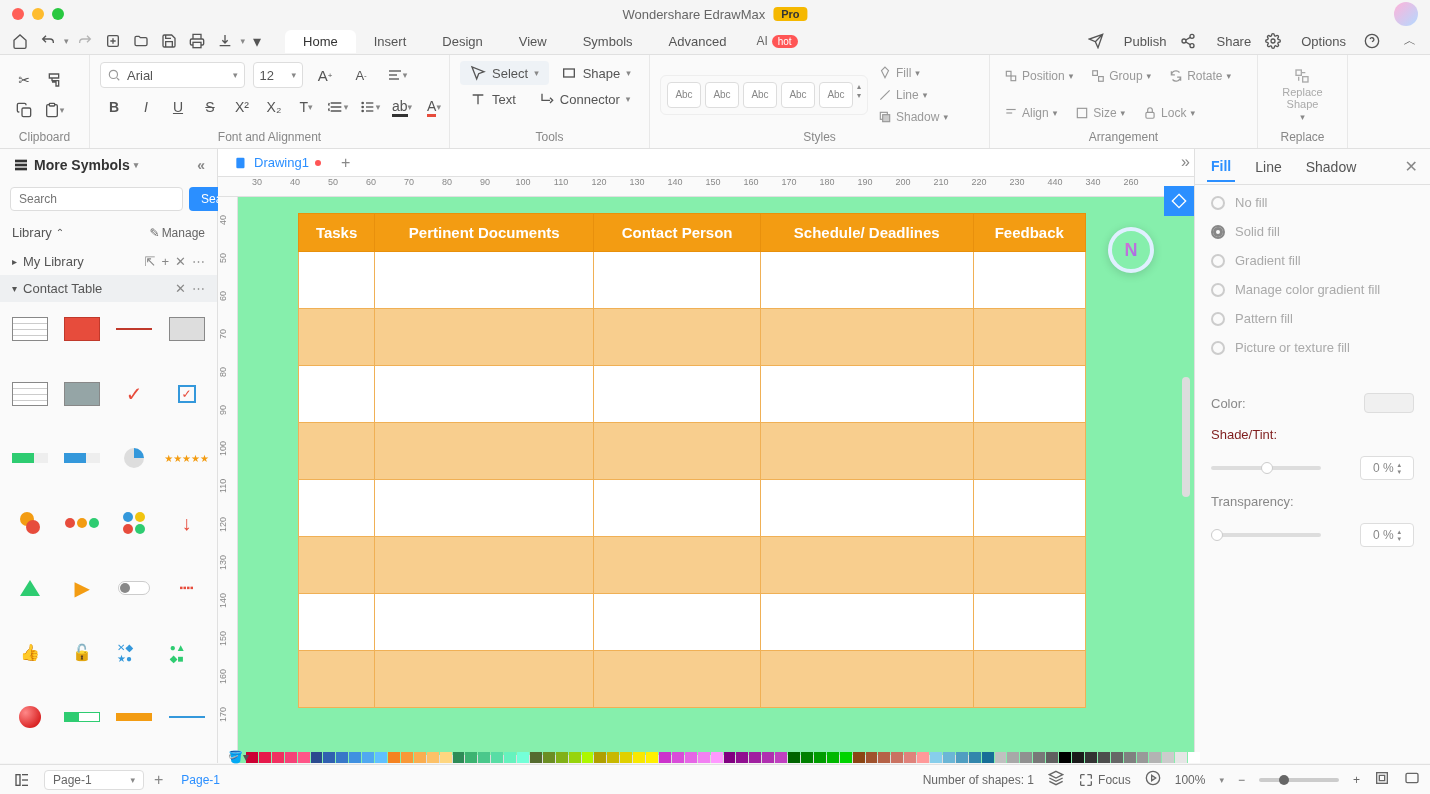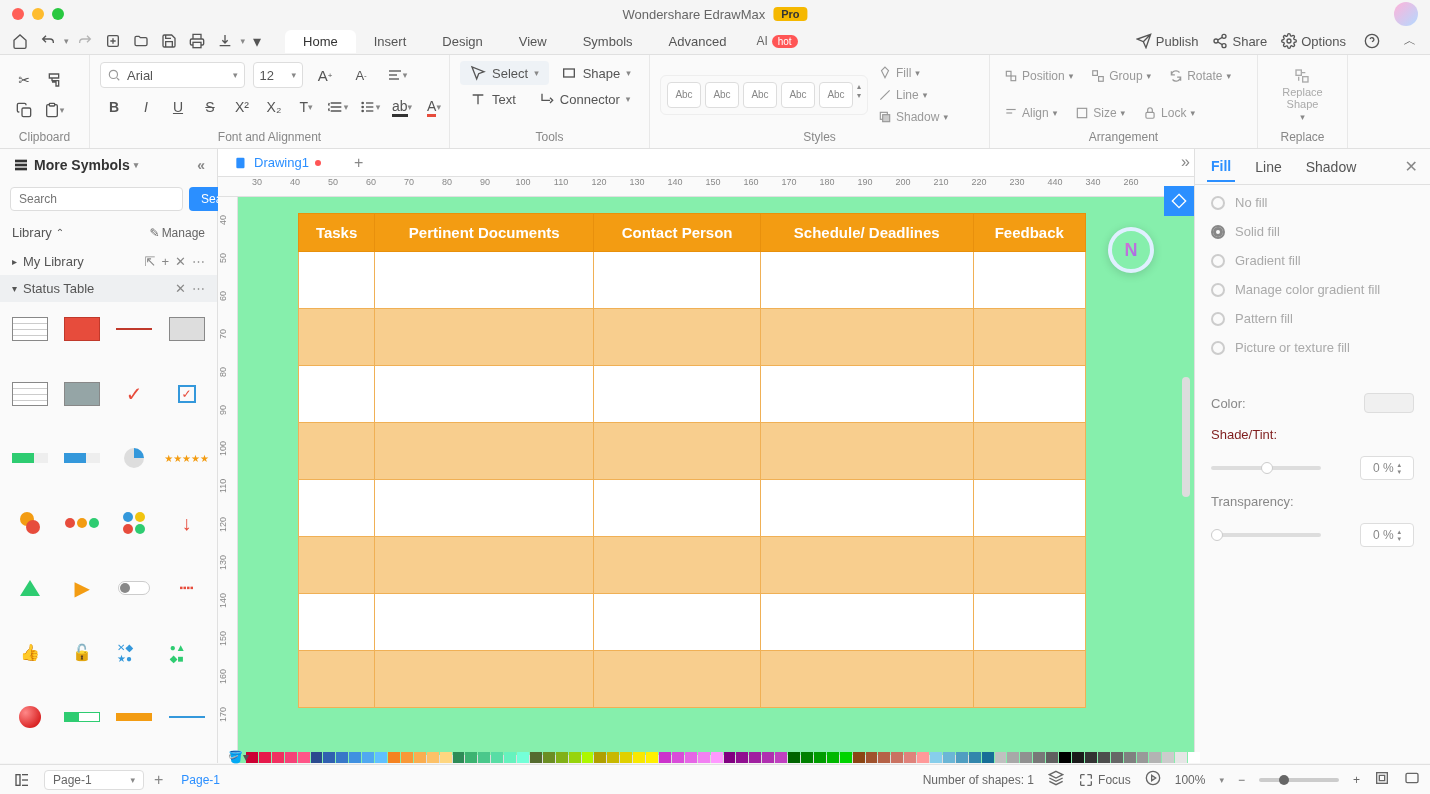--- a/index.html
+++ b/index.html
@@ -19,21 +19,21 @@
 
 .menubar { height: 27px; background: #f5f5f5; display: flex; align-items: center; padding: 0 8px; border-bottom: 1px solid #e0e0e0; }
 .menu-left { display: flex; align-items: center; gap: 4px; }
 .menu-icon-btn { width: 24px; height: 24px; display: flex; align-items: center; justify-content: center; color: #555; cursor: pointer; border-radius: 3px; }
 .menu-tabs { display: flex; margin-left: 20px; gap: 0; }
 .menu-tab { padding: 4px 18px; font-size: 13px; color: #555; cursor: pointer; border-radius: 6px 6px 0 0; }
 .menu-tab.active { background: #fff; color: #333; font-weight: 500; }
 .ai-badge { display: flex; align-items: center; gap: 4px; margin-left: 12px; font-size: 12px; color: #666; }
 .hot-badge { background: #ff5555; color: #fff; padding: 1px 6px; border-radius: 8px; font-size: 10px; }
 .menu-right { margin-left: auto; display: flex; align-items: center; gap: 14px; font-size: 13px; color: #555; }
-.menu-right-item { display: flex; align-items: center; gap: 4px; cursor: pointer; }
+.menu-right-item { display: flex; align-items: center; gap: 20px; cursor: pointer; }
 
 
 .ribbon { height: 94px; background: #fafafa; display: flex; border-bottom: 1px solid #e0e0e0; }
 .ribbon-group { padding: 6px 10px 2px; border-right: 1px solid #e8e8e8; display: flex; flex-direction: column; }
 .ribbon-group-content { flex: 1; display: flex; align-items: center; gap: 6px; }
 .ribbon-group-label { font-size: 12px; color: #888; text-align: center; padding: 2px 0; }
 .ribbon-btn { width: 28px; height: 28px; display: flex; align-items: center; justify-content: center; color: #555; cursor: pointer; border-radius: 3px; font-size: 14px; }
 .ribbon-col { display: flex; flex-direction: column; gap: 2px; }
 .ribbon-row { display: flex; align-items: center; gap: 2px; }
 .font-select { display: flex; align-items: center; border: 1px solid #ddd; border-radius: 4px; padding: 2px 6px; background: #fff; height: 26px; gap: 6px; }
@@ -71,21 +71,21 @@
 .sym-stars { color: #f39c12; font-size: 10px; }
 .sym-dots { display: flex; gap: 2px; }
 .sym-dot { width: 10px; height: 10px; border-radius: 50%; }
 .sym-arrow { color: #e74c3c; font-size: 20px; }
 .sym-tri { width: 0; height: 0; border-left: 10px solid transparent; border-right: 10px solid transparent; border-bottom: 16px solid #2ecc71; }
 .sym-play { color: #f39c12; font-size: 20px; }
 .sym-shapes { display: grid; grid-template-columns: 1fr 1fr; gap: 2px; font-size: 10px; }
 
 
 .canvas-area { flex: 1; display: flex; flex-direction: column; background: #fff; position: relative; }
-.tab-bar { height: 28px; display: flex; align-items: center; border-bottom: 1px solid #e0e0e0; padding-left: 8px; gap: 25px; }
+.tab-bar { height: 28px; display: flex; align-items: center; border-bottom: 1px solid #e0e0e0; padding-left: 8px; gap: 12px; }
 .doc-tab { display: flex; align-items: center; gap: 6px; font-size: 13px; color: #2b8fff; font-weight: 500; padding: 4px 8px; }
 .doc-tab-dot { width: 6px; height: 6px; border-radius: 50%; background: #ff5555; }
 .add-tab { color: #888; cursor: pointer; font-size: 16px; }
 .expand-panel { position: absolute; right: 4px; top: 4px; color: #888; cursor: pointer; z-index: 5; }
 .ruler-h { height: 20px; background: #fafafa; border-bottom: 1px solid #e0e0e0; display: flex; font-size: 9px; color: #888; padding-left: 20px; }
 .ruler-h span { width: 38px; text-align: center; }
 .canvas-wrap { flex: 1; display: flex; overflow: hidden; position: relative; }
 .ruler-v { width: 20px; background: #fafafa; border-right: 1px solid #e0e0e0; display: flex; flex-direction: column; font-size: 9px; color: #888; padding-top: 4px; }
 .ruler-v span { height: 38px; writing-mode: vertical-rl; text-align: center; transform: rotate(180deg); }
 .canvas { flex: 1; background: #86efac; position: relative; overflow: hidden; }
@@ -520,21 +520,21 @@
         <span>My Library</span>
       <div class="lib-actions">
           <span>⇱</span>
           <span>+</span>
           <span>✕</span>
           <span>⋯</span>
         </div>
     </div>
     <div class="lib-section status-section">
       <span style="font-size:10px">▾</span>
-        <span>Status Table</span>
+        <span>Contact Table</span>
       <div class="lib-actions">
           <span>✕</span>
           <span>⋯</span>
         </div>
     </div>
     <div class="symbol-grid">
       <div class="symbol-item">
           <div class="sym-table"></div>
         </div>
       <div class="symbol-item">

